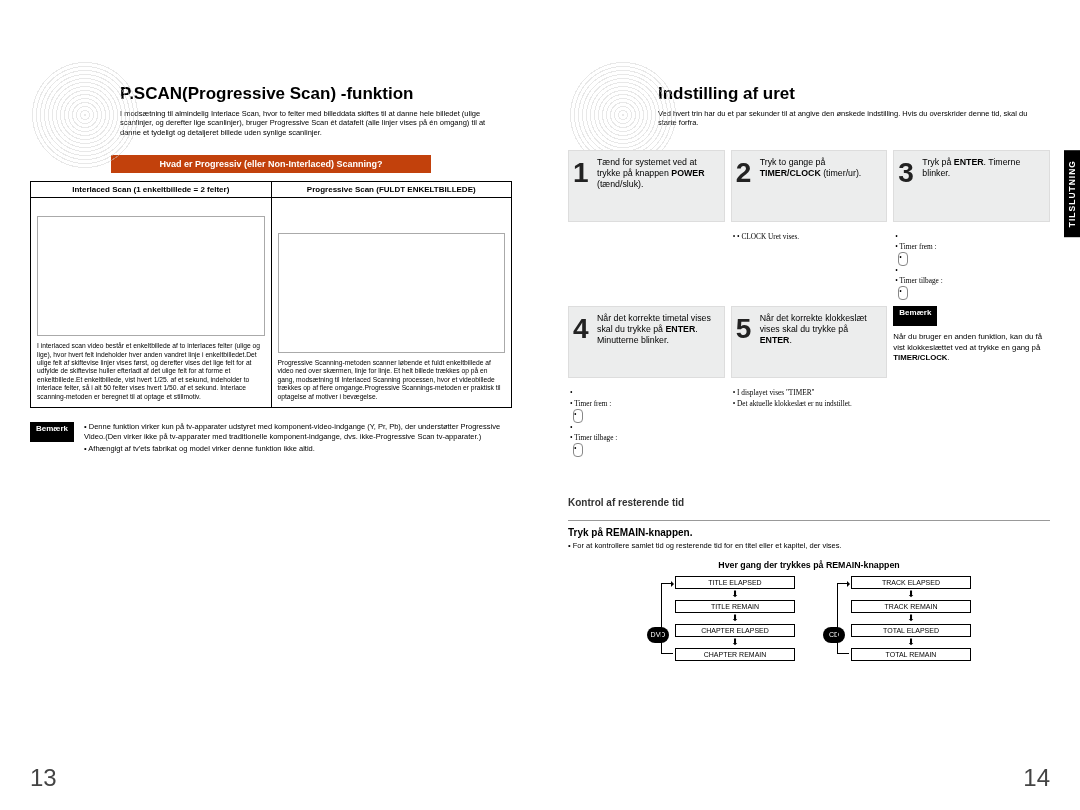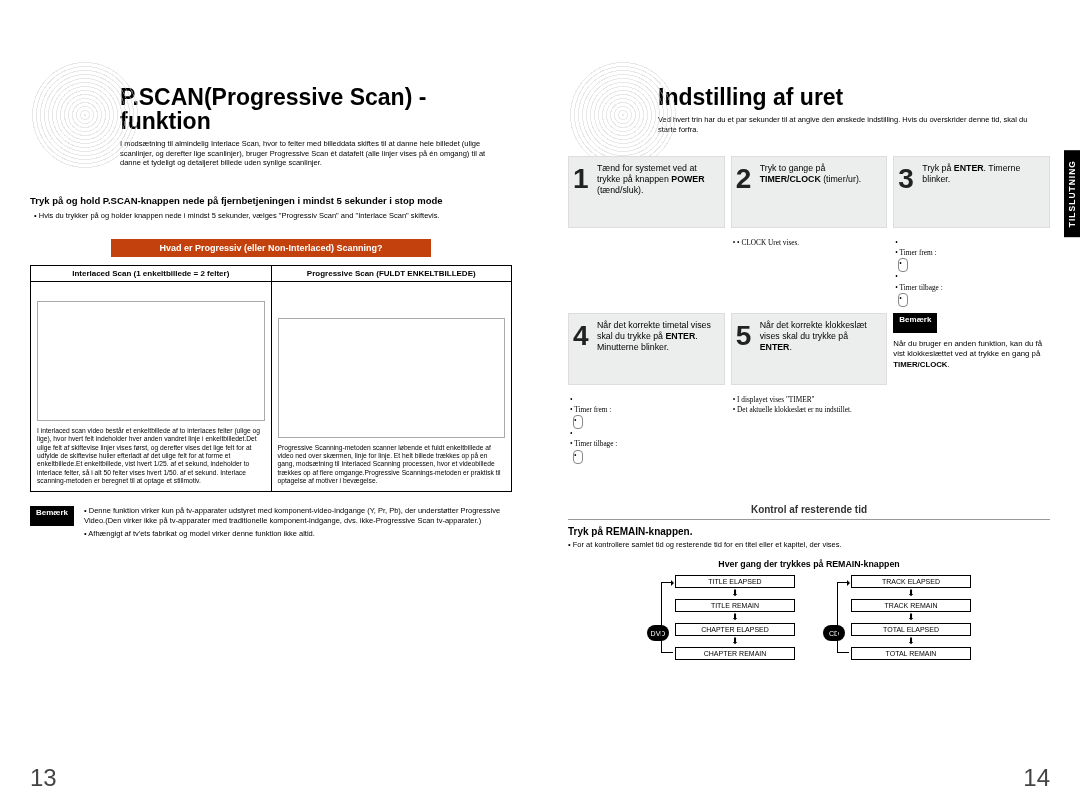--- a/index.html
+++ b/index.html
@@ -20,21 +20,21 @@
     position: absolute;
     top: 60px; left: 30px;
     width: 110px; height: 110px;
     border-radius: 50%;
     background:
       repeating-radial-gradient(circle at 50% 50%, #ccc 0 1px, transparent 1px 4px);
     opacity: .45;
   }
   .page-r .swirl { left: 28px; }
 
-  h1 { font-size: 23px; font-weight: bold; margin: 25px 0 6px 90px; line-height:1.05; }
+  h1 { font-size: 17px; font-weight: bold; margin: 25px 0 6px 90px; line-height:1.05; }
   .subhead { font-size: 7.5px; margin-left: 90px; line-height:1.25; max-width: 380px; }
 
   .instr-block { margin-top: 28px; }
   .instr-title { font-size: 9.5px; font-weight: bold; line-height:1.25; }
   .instr-sub { margin-left: 14px; margin-top: 4px; font-size: 7.5px; line-height:1.35; }
   .instr-sub::before { content:"• "; margin-left:-10px; }
 
   .qhead {
     background:#c2410c;color:#fff;text-align:center;
     font-size:9px;font-weight:bold;padding:4px 6px;margin:18px auto 8px;
@@ -78,21 +78,21 @@
     font-size:8.8px;line-height:1.25;
   }
   .step .num { position:absolute; left:4px; top:4px; font-size:28px; font-weight:bold; color:#222; }
   .step strong { font-weight:bold; }
   .microtext { font-size:7.3px; line-height:1.4; margin-top:4px; padding-left:2px; }
   .microtext span::before { content:"• "; }
   .microtext span { display:block;font-family:Liberation Serif, serif; }
   .tinyicon { display:inline-block; width:10px; height:14px; border:1px solid #888; border-radius:4px; vertical-align:middle; margin-left:3px; }
 
   .remain-section { margin-top:40px; }
-  .remain-head { font-size:10px; font-weight:bold; color:#333; margin-bottom:4px; border-bottom:1px solid #999; padding-bottom:4px;text-align:center;}
+  .remain-head { font-size:10px; font-weight:bold; color:#333; margin-bottom:4px; border-bottom:1px solid #999; padding-bottom:12px;}
   .remain-action { font-size:10px; font-weight:bold; margin:6px 0 3px; }
   .remain-note { font-size:7.5px; }
   .remain-note::before { content:"• "; }
   .remain-every { font-size:8.8px; font-weight:bold; text-align:center; margin:10px 0 6px; }
 
   .cycle-wrap { display:flex; justify-content:center; gap:28px; }
   .cycle { display:flex; align-items:flex-start; gap:6px; }
   .disc {
     width:22px;height:16px;border-radius:9px;background:#000;color:#fff;
     font-size:7px;display:flex;align-items:center;justify-content:center;
@@ -119,24 +119,20 @@
 <body>
 
 <div class="spread">
 
   <div class="page page-l">
     <div class="swirl"></div>
 
     <h1>P.SCAN(Progressive Scan) -funktion</h1>
     <p class="subhead">I modsætning til almindelig Interlace Scan, hvor to felter med billeddata skiftes til at danne hele billedet (ulige scanlinjer, og derefter lige scanlinjer), bruger Progressive Scan ét datafelt (alle linjer vises på én omgang) til at danne et tydeligt og detaljeret billede uden synlige scanlinjer.</p>
 
-    <div class="instr-block">
-      <div class="instr-title">Tryk på og hold P.SCAN-knappen nede på fjernbetjeningen i mindst 5 sekunder i stop mode</div>
-      <div class="instr-sub">Hvis du trykker på og holder knappen nede i mindst 5 sekunder, vælges "Progressiv Scan" and "Interlace Scan" skiftevis.</div>
-    </div>
 
     <div class="qhead">Hvad er Progressiv (eller Non-Interlaced) Scanning?</div>
 
     <table class="scan-table">
       <tbody>
           <tr>
         <th>Interlaced Scan (1 enkeltbillede = 2 felter)</th>
         <th>Progressive Scan (FULDT ENKELTBILLEDE)</th>
       </tr>
       <tr>

